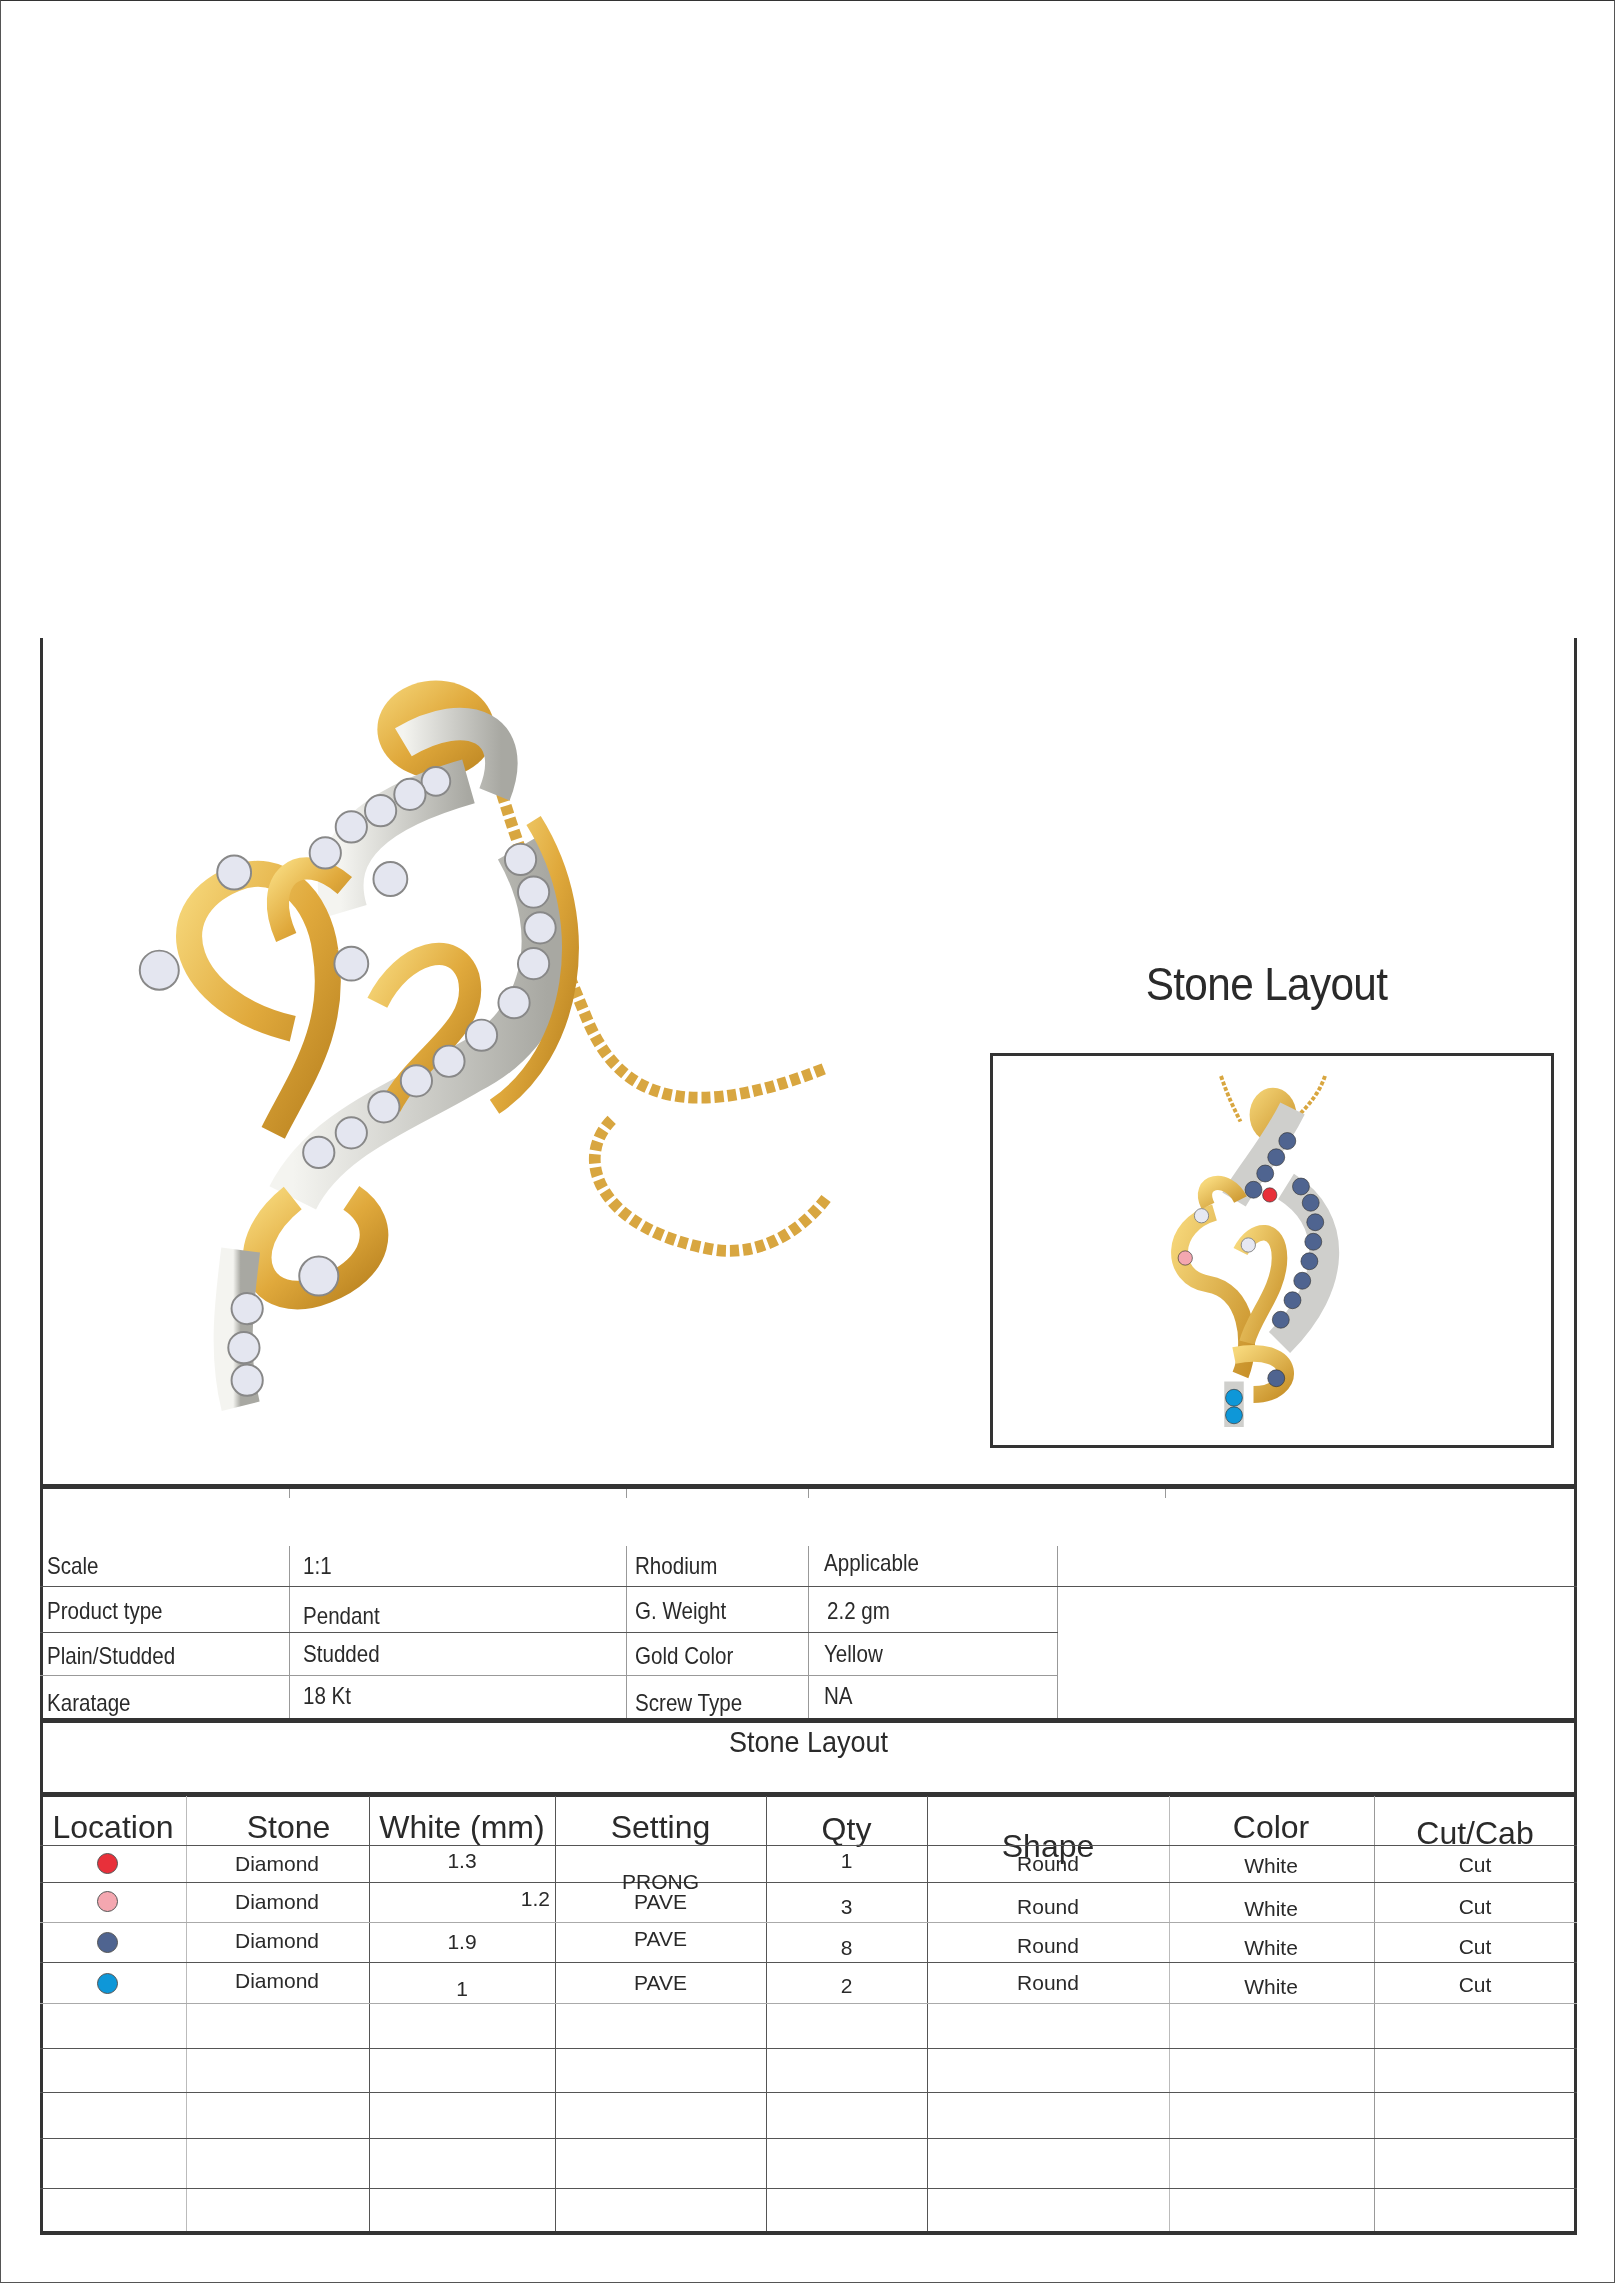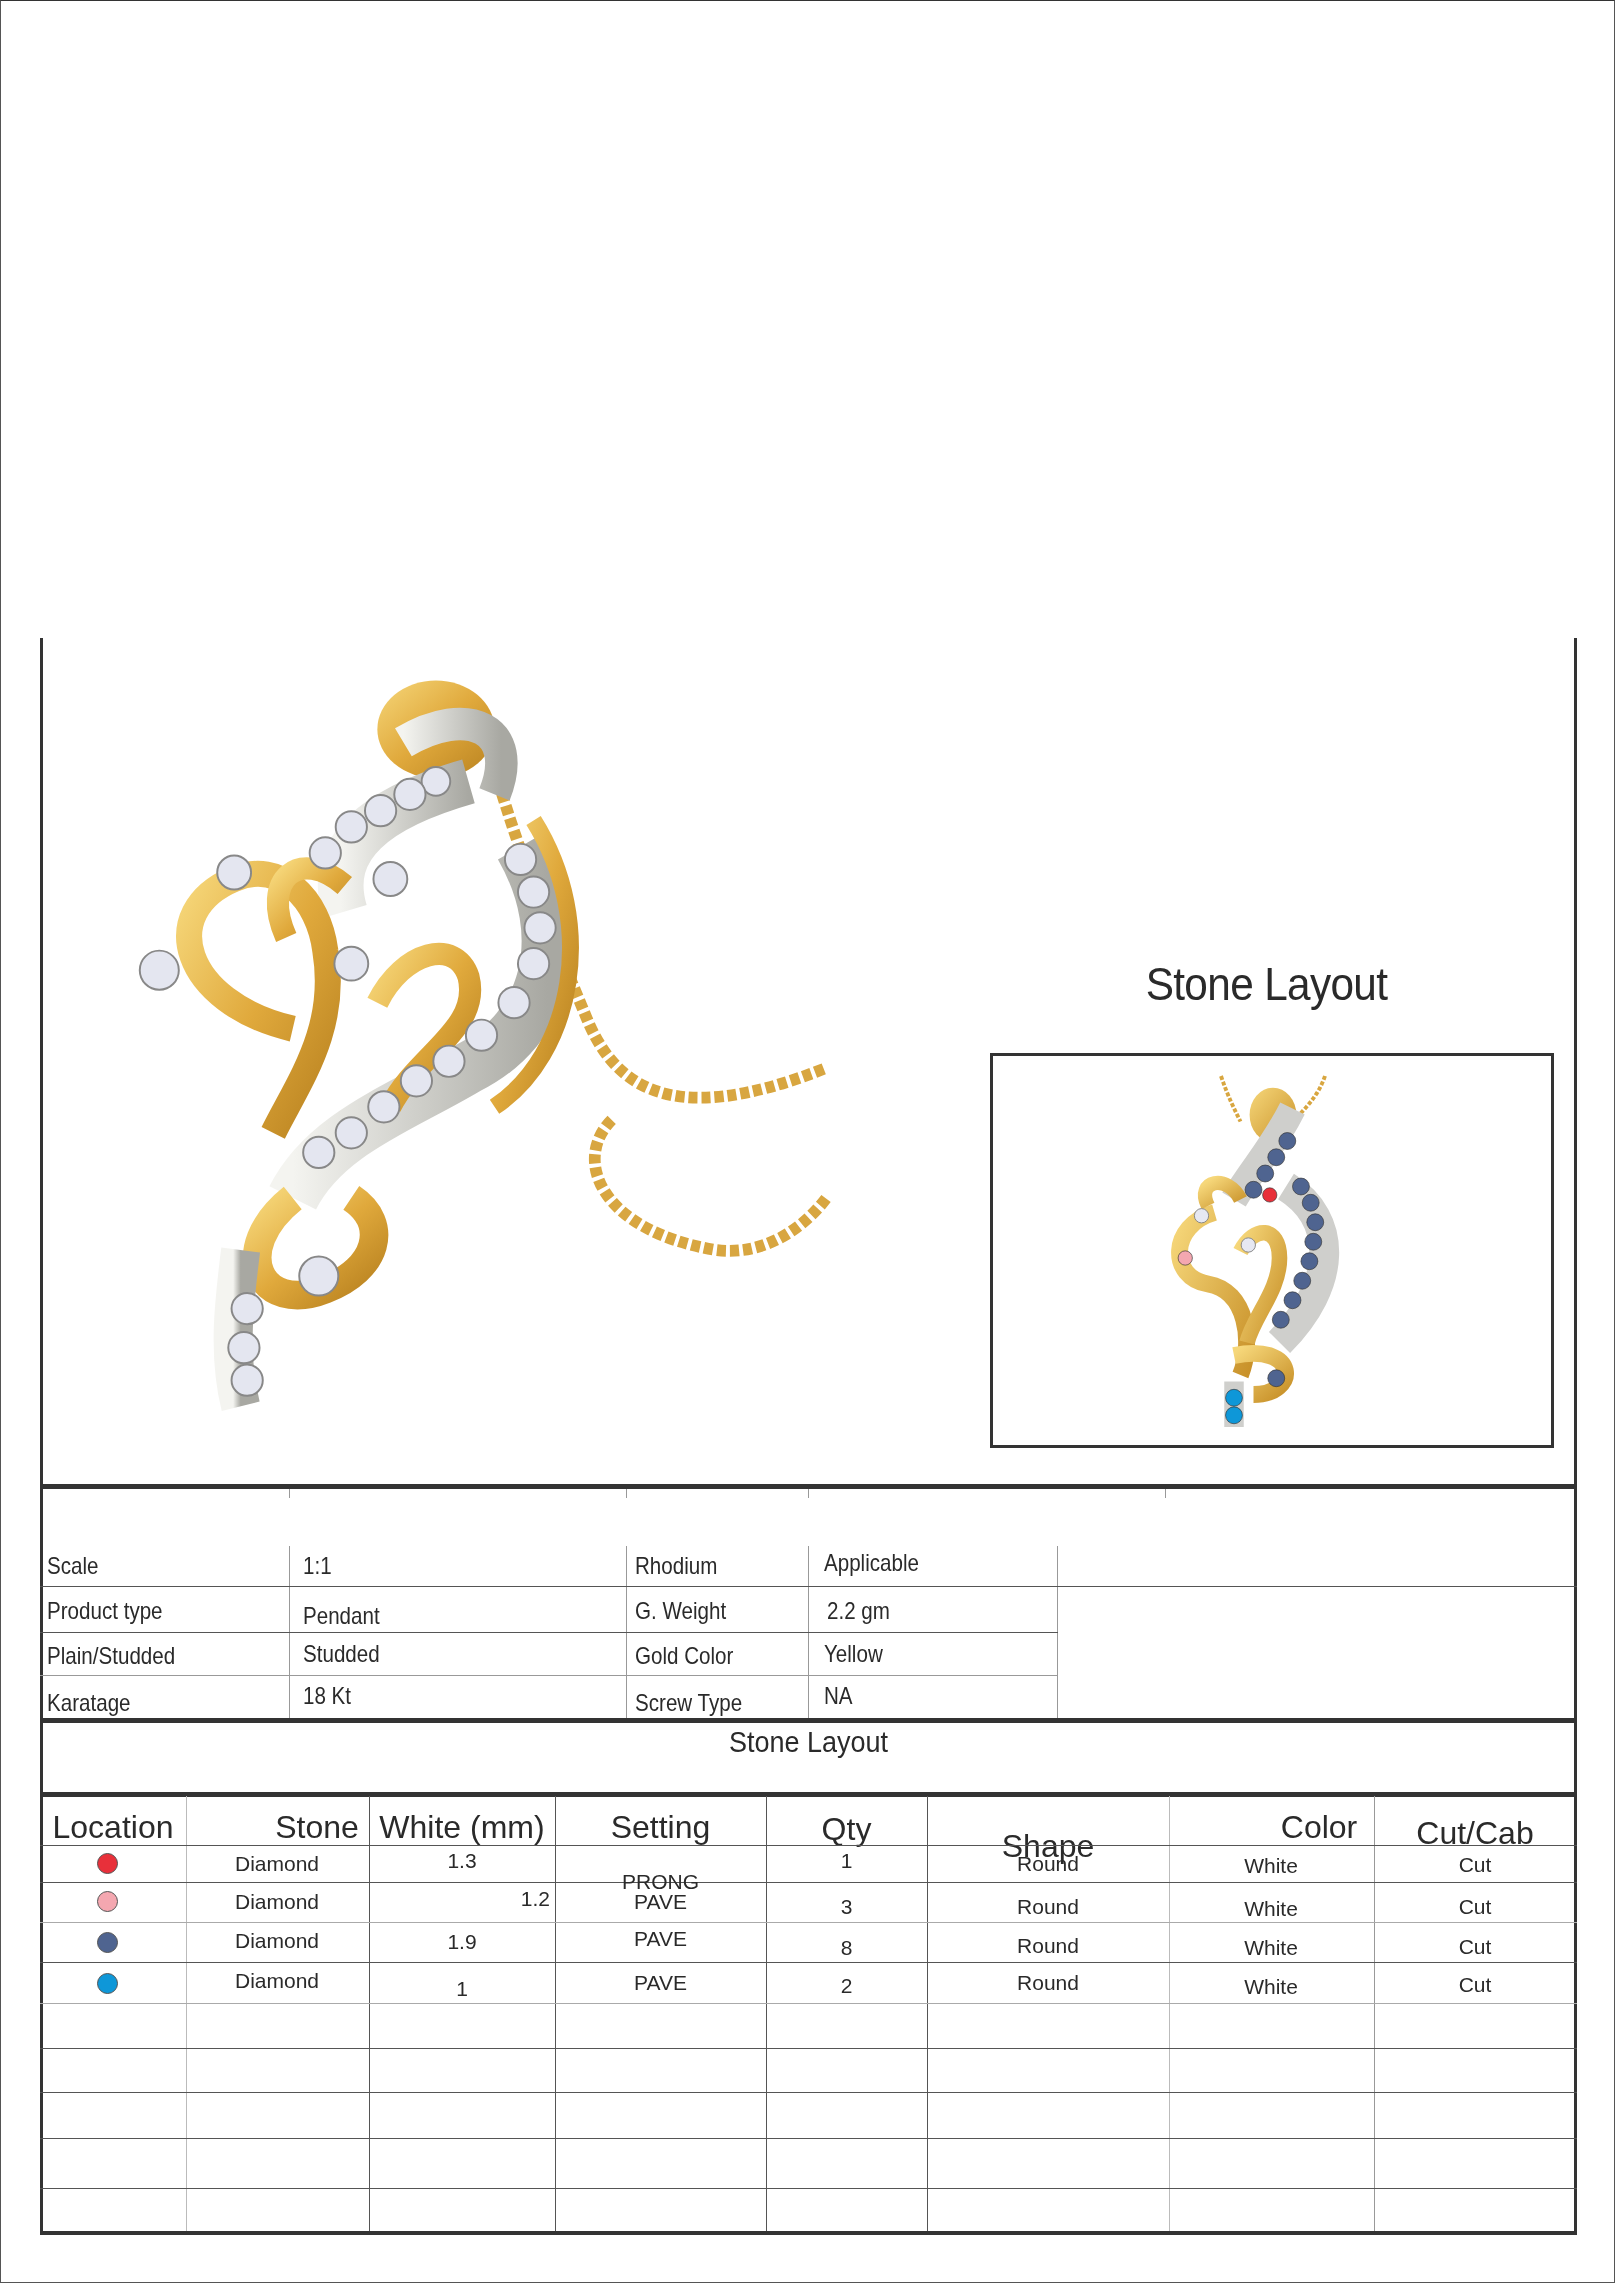--- a/index.html
+++ b/index.html
@@ -185,26 +185,26 @@
 
 <div class="vl" style="left:186px;top:1796px;height:438px;background:#bbb;"></div>
 <div class="vl dark" style="left:369px;top:1796px;height:438px;"></div>
 <div class="vl dark" style="left:555px;top:1796px;height:438px;"></div>
 <div class="vl dark" style="left:766px;top:1796px;height:438px;"></div>
 <div class="vl dark" style="left:927px;top:1796px;height:438px;"></div>
 <div class="vl" style="left:1169px;top:1796px;height:438px;background:#bbb;"></div>
 <div class="vl" style="left:1374px;top:1796px;height:438px;"></div>
 
 <div class="th" style="left:40px;width:146px;top:1809px;">Location</div>
-<div class="th" style="left:186px;width:182px;top:1809px;padding-left:40px;">Stone</div>
+<div class="th" style="left:186px;width:205px;top:1809px;">Stone</div>
 <div class="th" style="left:369px;width:186px;top:1809px;">White (mm)</div>
 <div class="th" style="left:555px;width:211px;top:1809px;">Setting</div>
 <div class="th" style="left:766px;width:161px;top:1811px;">Qty</div>
 <div class="th" style="left:927px;width:242px;top:1807px;margin-top:21px;">Shape</div>
-<div class="th" style="left:1169px;width:204px;top:1809px;padding-left:48px;">Color</div>
+<div class="th" style="left:1169px;width:204px;top:1809px;">Color</div>
 <div class="th" style="left:1374px;width:202px;top:1815px;">Cut/Cab</div>
 
 <div class="hr-thin" style="left:40px;top:1845px;width:1537px;"></div>
 <div class="hr-thin" style="left:40px;top:1882px;width:1537px;"></div>
 <div class="hr-thin" style="left:40px;top:1922px;width:1537px;background:#aaa;"></div>
 <div class="hr-thin" style="left:40px;top:1962px;width:1537px;"></div>
 <div class="hr-thin" style="left:40px;top:2003px;width:1537px;background:#aaa;"></div>
 <div class="hr-thin" style="left:40px;top:2048px;width:1537px;"></div>
 <div class="hr-thin" style="left:40px;top:2092px;width:1537px;"></div>
 <div class="hr-thin" style="left:40px;top:2138px;width:1537px;"></div>

